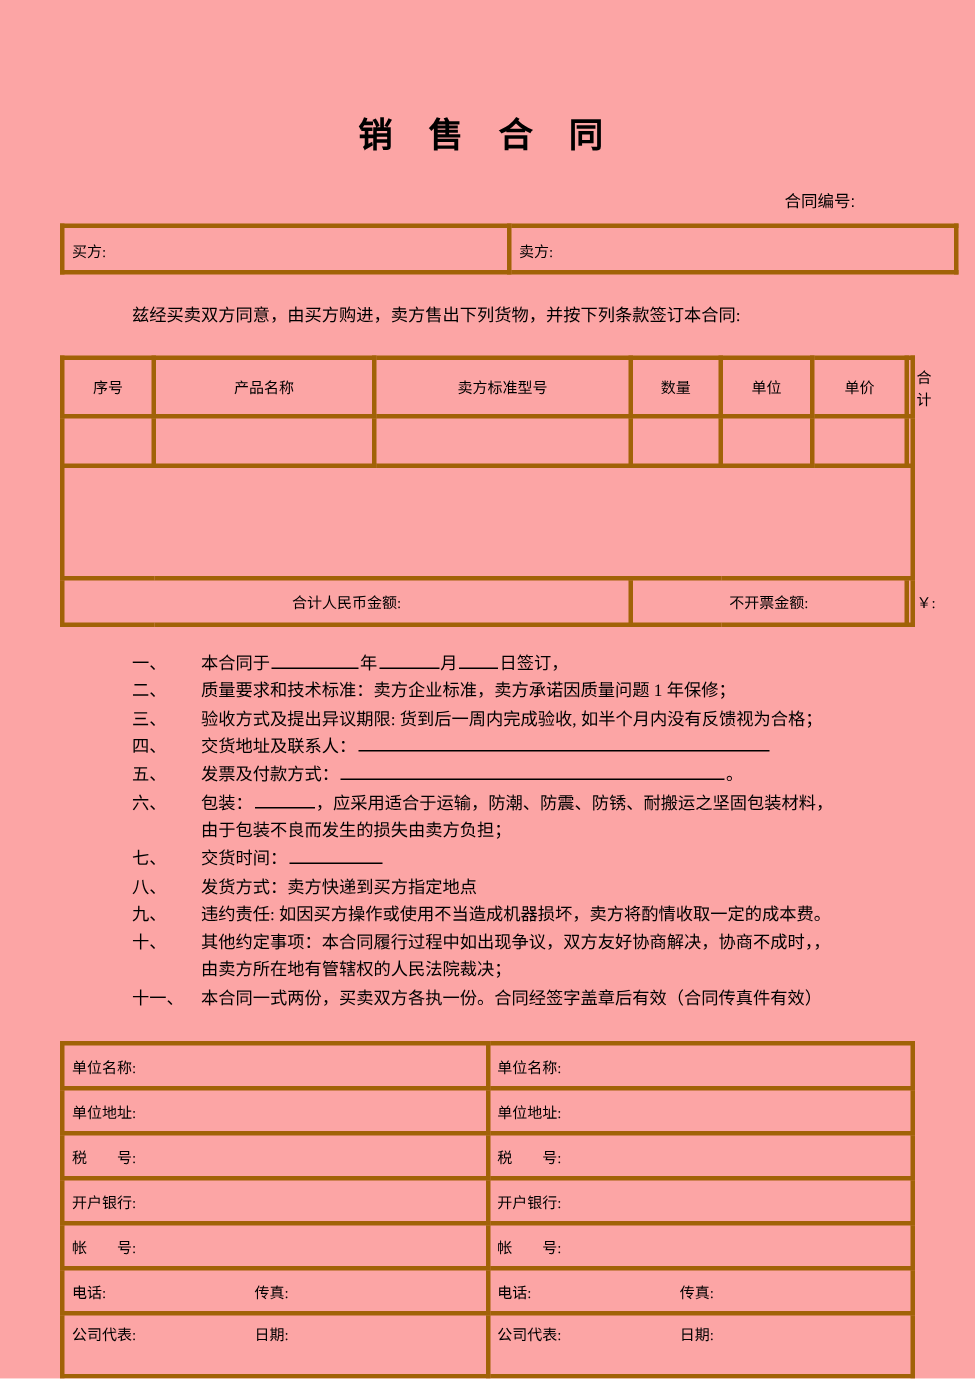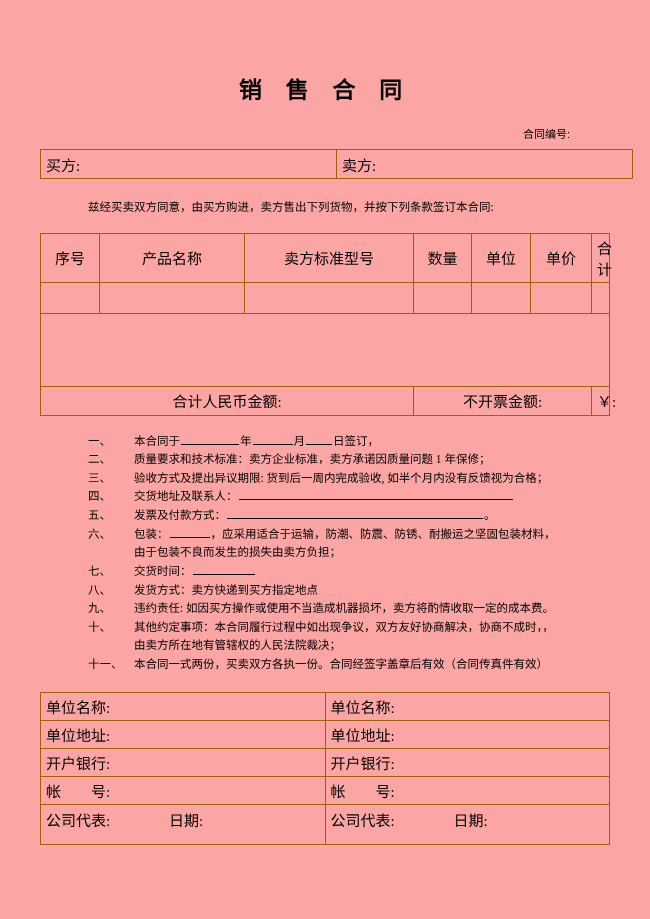--- a/index.html
+++ b/index.html
@@ -51,22 +51,22 @@
   }
 
   
   table.doc-table {
     width: 570px;
     border-collapse: collapse;
     table-layout: fixed;
   }
   table.doc-table td,
   table.doc-table th {
-    border: 1px solid #a16207;
-    font-size: 15px;
+    border: 3px solid #a16207;
+    font-size: 10px;
     font-weight: normal;
     padding: 3px 5px;
     vertical-align: middle;
     font-family: "Liberation Serif", "DejaVu Serif", serif;
   }
 
   
   .parties-table {
     margin-top: 8px;
   }
@@ -283,26 +283,44 @@
       <tbody>
         <tr>
           <td>单位名称:</td>
           <td>单位名称:</td>
         </tr>
         <tr>
           <td>单位地址:</td>
           <td>单位地址:</td>
         </tr>
         <tr>
+          <td>税　　号:</td>
+          <td>税　　号:</td>
+        </tr>
+        <tr>
           <td>开户银行:</td>
           <td>开户银行:</td>
         </tr>
         <tr>
           <td>帐　　号:</td>
           <td>帐　　号:</td>
+        </tr>
+        <tr>
+          <td>
+            <span class="split">
+              <span class="lbl-a">电话:</span>
+              <span class="lbl-b">传真:</span>
+            </span>
+          </td>
+          <td>
+            <span class="split">
+              <span class="lbl-a">电话:</span>
+              <span class="lbl-b">传真:</span>
+            </span>
+          </td>
         </tr>
         <tr>
           <td class="tall">
             <span class="split">
               <span class="lbl-a">公司代表:</span>
               <span class="lbl-b">日期:</span>
             </span>
           </td>
           <td class="tall">
             <span class="split">

